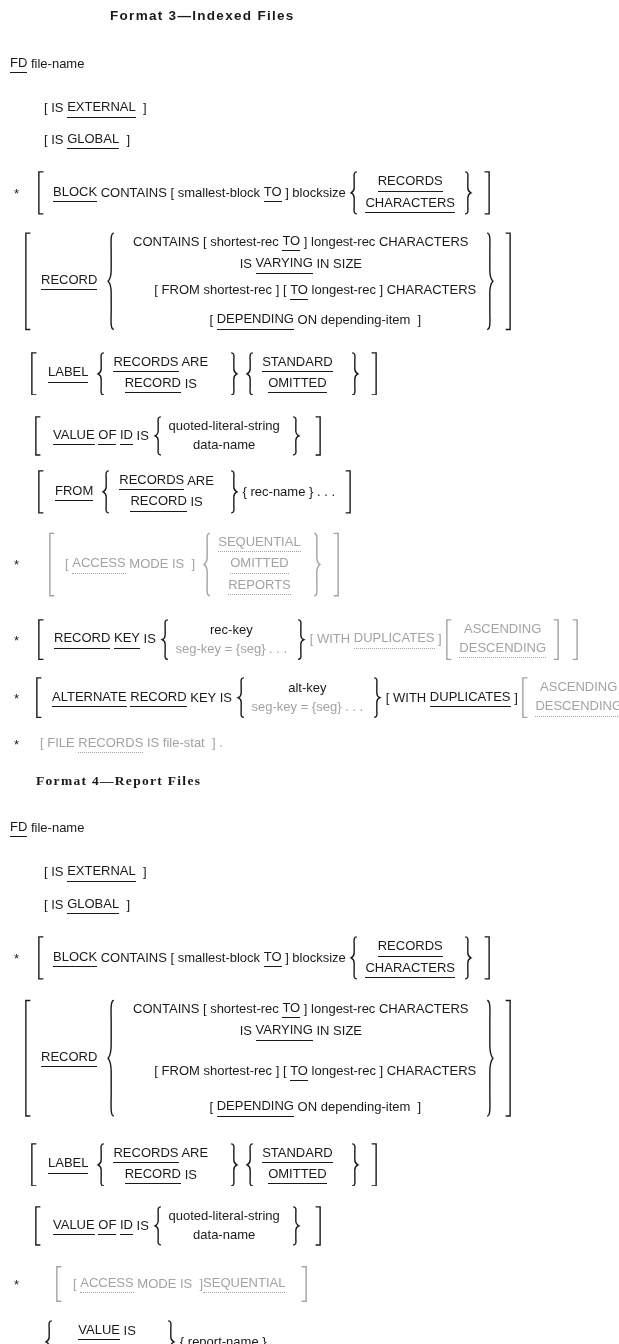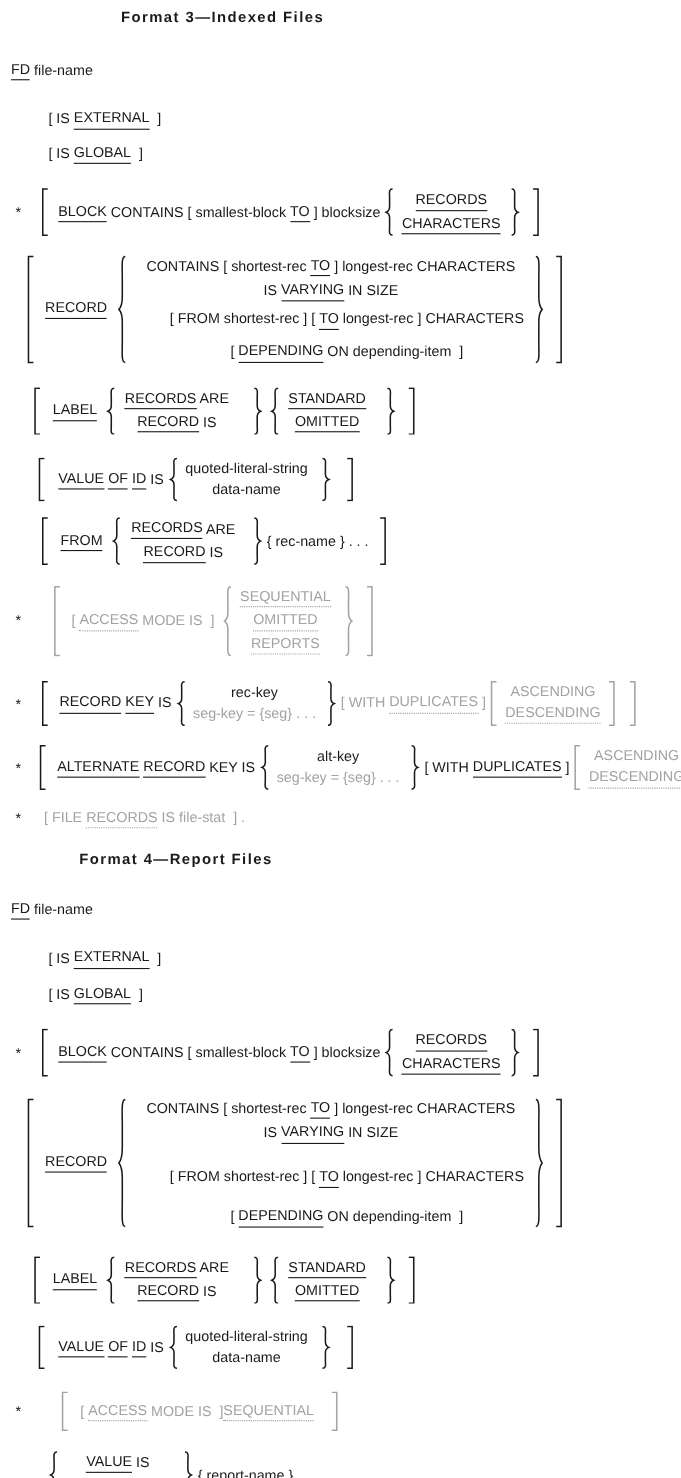--- a/index.html
+++ b/index.html
@@ -449,21 +449,21 @@
     </div>
     <div class="line" style="margin-top: 16px; padding-left: 40px;">
       <span class="star">*</span>
       <span class="row">
         <span class="w g">[ FILE </span>
         <span class="w u g">RECORDS</span>
         <span class="w g"> IS file-stat  ]</span>
         <span class="w g"> .</span>
       </span>
     </div>
-    <div class="title-line" style="margin-top: 20px; padding-left: 72px;">
+    <div class="title-line" style="margin-top: 20px; padding-left: 36px; font-family: Liberation Serif, serif;">
       <span class="ttl">Format 4—Report Files</span>
     </div>
     <div class="line" style="margin-top: 30px; padding-left: 10px;">
       <span class="row">
         <span class="w u">FD</span>
         <span class="w"> file-name</span>
       </span>
     </div>
     <div class="line" style="margin-top: 26px; padding-left: 44px;">
       <span class="row">

